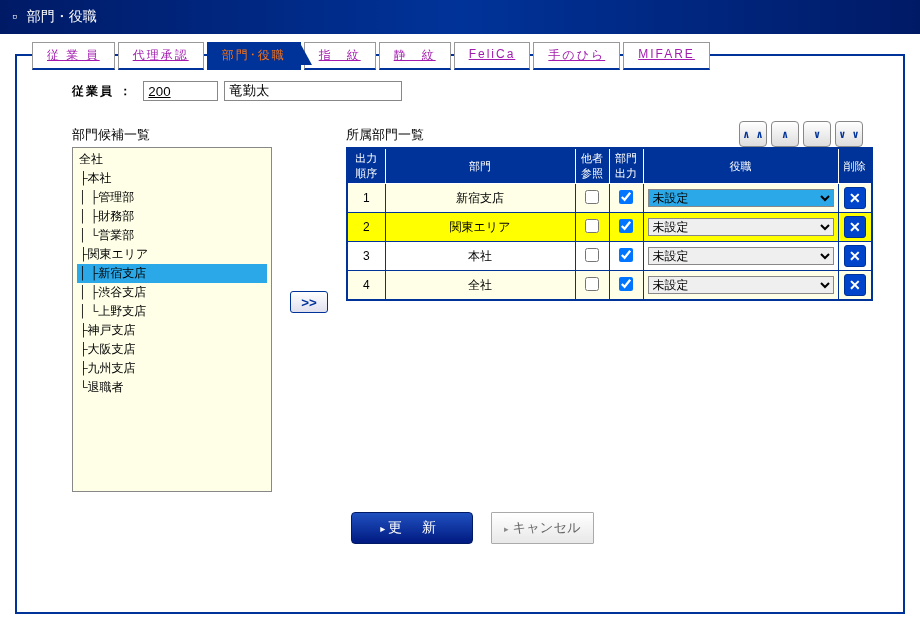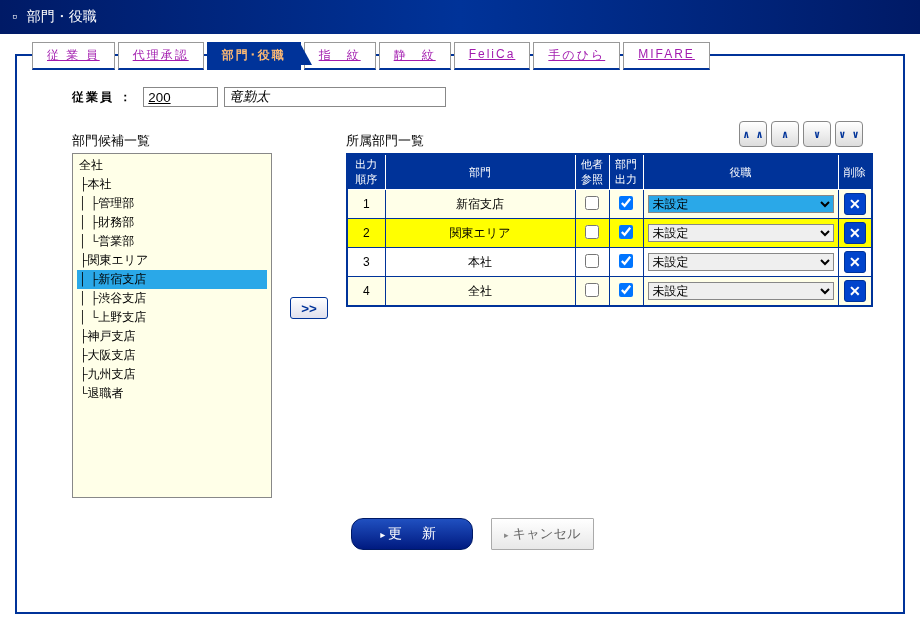--- a/index.html
+++ b/index.html
@@ -32,47 +32,46 @@
       padding: 4px 14px;
       margin-right: 3px;
       color: #a21caf;
       text-decoration: underline;
       cursor: pointer;
       border-bottom: 2px solid #003399;
       letter-spacing: 2px;
     }
     .tab.active {
       background: #003399;
-      color: #fdba74;
+      color: #f97316;
       text-decoration: none;
       border-color: #003399;
       position: relative;
-      font-weight: bold;
     }
     .tab.active::after {
       content: '';
       position: absolute;
       right: -12px;
       top: 0;
       border-top: 22px solid transparent;
       border-left: 12px solid #003399;
     }
     
-    .content { padding: 17px 30px 10px 55px; }
+    .content { padding: 11px 30px 10px 55px; }
     
     .employee-row { display: flex; align-items: center; margin-bottom: 25px; }
     .employee-row label { font-weight: bold; margin-right: 10px; letter-spacing: 2px; }
     .employee-row input[type="text"] {
       border: 1px solid #888;
       padding: 2px 4px;
       height: 20px;
       margin-right: 6px;
     }
     .emp-id { width: 75px; text-decoration: underline; }
-    .emp-name { width: 222px; font-style: italic; }
+    .emp-name { width: 178px; }
     
     .order-buttons {
       position: absolute;
       right: 40px;
       top: 65px;
       display: flex;
       gap: 4px;
     }
     .order-btn {
       width: 28px;
@@ -165,21 +164,21 @@
     .footer-btns {
       display: flex;
       justify-content: center;
       gap: 18px;
       margin-top: 20px;
     }
     .update-btn {
       background: linear-gradient(#2050c0, #001a80);
       color: #fff;
       border: 1px solid #001a66;
-      border-radius: 12px;
+      border-radius: 4px;
       padding: 6px 28px;
       font-size: 14px;
       letter-spacing: 8px;
       cursor: pointer;
     }
     .update-btn::before { content: "▸ "; font-size: 10px; letter-spacing: 0; }
     .cancel-btn {
       background: linear-gradient(#fff,#e8e8e8);
       border: 1px solid #aaa;
       border-radius: 1px;

